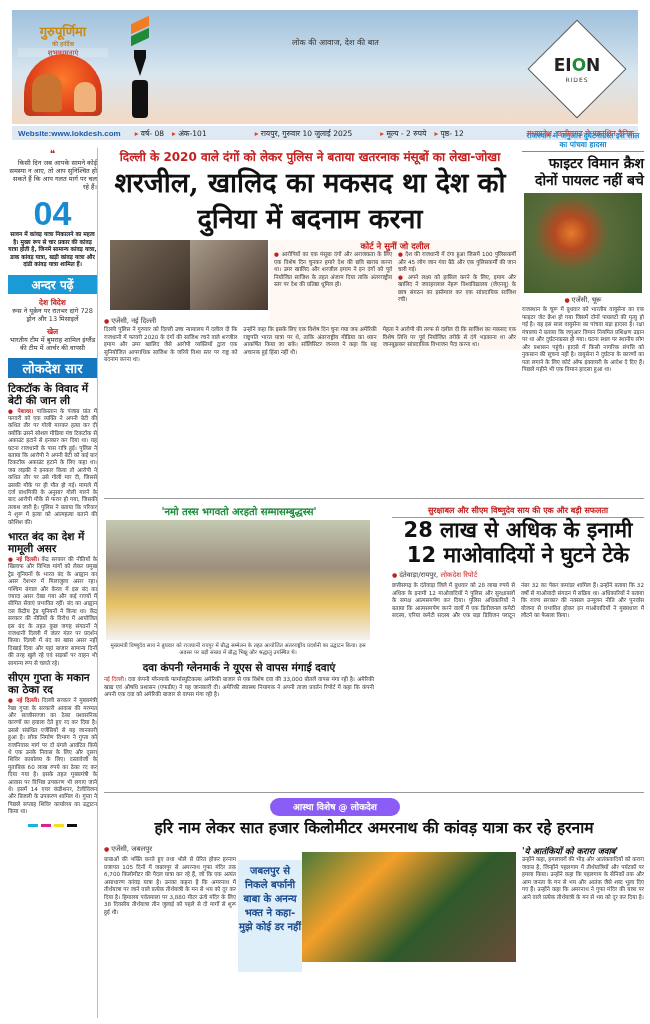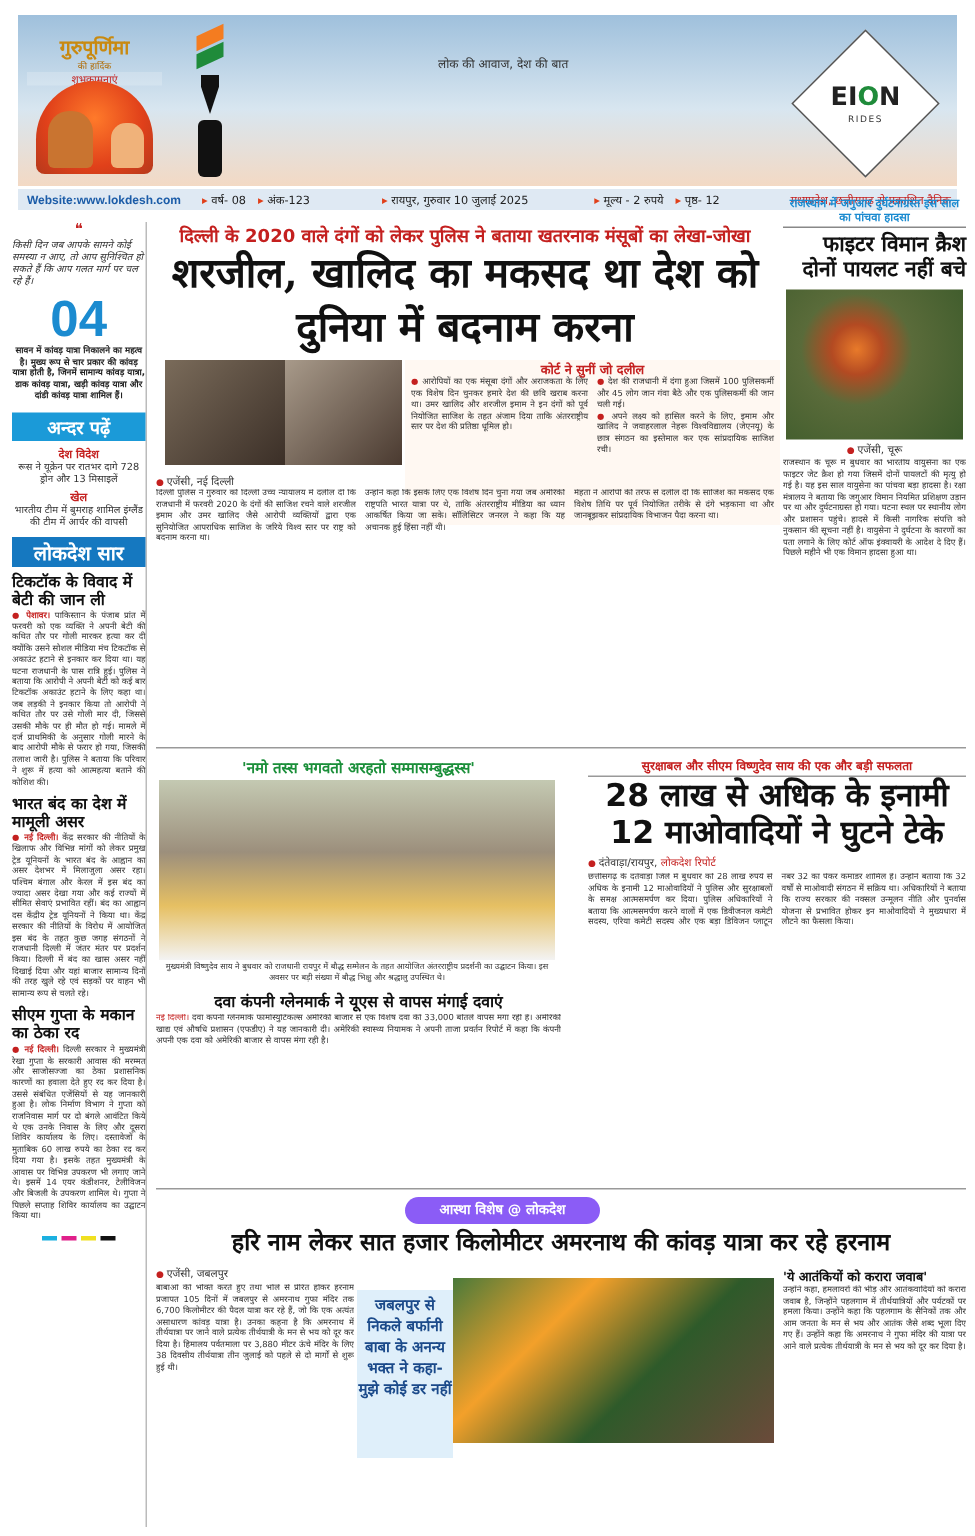--- a/index.html
+++ b/index.html
@@ -24,21 +24,21 @@
   .eion-text{position:absolute;left:538px;top:46px;width:54px;text-align:center;font-weight:bold;font-size:17px;color:#222;line-height:18px;}
   .eion-text .o{color:#1f8b3a;}
   .eion-rides{position:absolute;left:538px;top:66px;width:54px;text-align:center;font-size:6px;color:#333;letter-spacing:1px;}
   .infobar{position:absolute;left:12px;top:126px;width:626px;height:14px;background:#dfe9f3;display:flex;align-items:center;font-size:7.5px;}
   .infobar .site{color:#1b5ca8;font-weight:bold;font-family:"Liberation Sans",sans-serif;margin-left:6px;margin-right:14px;font-size:8px;}
   .infobar .item{color:#222;margin-right:8px;}
   .infobar .item::before{content:"▸ ";color:#e0401a;}
   .infobar .right{margin-left:auto;color:#c4201f;margin-right:4px;font-size:7.5px;}
   .col-left{position:absolute;left:8px;top:148px;width:90px;height:870px;border-right:1px solid #bbb;}
   .quote-mark{color:#c4201f;text-align:center;font-size:10px;}
-  .quote-txt{font-size:6.5px;text-align:left;color:#333;line-height:8px;font-style:italic;}
+  .quote-txt{font-size:6.5px;text-align:right;color:#333;line-height:8px;}
   .big-num{font-size:34px;font-weight:bold;color:#1b8bd0;text-align:center;line-height:36px;margin-top:4px;font-family:"Liberation Sans",sans-serif;}
   .num-txt{font-size:5.8px;text-align:center;font-weight:bold;line-height:7.5px;color:#222;}
   .box-hdr{background:#1b9ad8;color:#fff;text-align:center;font-size:12px;font-weight:bold;padding:1px 0;margin-top:6px;}
   .box-hdr.dark{background:#1578c0;font-size:13px;}
   .cat{color:#c4201f;text-align:center;font-size:7.5px;font-weight:bold;margin-top:3px;}
   .cat-txt{font-size:6.5px;text-align:center;line-height:8px;color:#333;}
   .lh{font-size:10.5px;font-weight:bold;line-height:12px;margin-top:4px;color:#111;}
   .lb{font-size:5.6px;line-height:7.4px;color:#333;margin-top:2px;text-align:justify;}
   .lb .dot{color:#c4201f;}
   .lb .dl{color:#c4201f;font-weight:bold;}
@@ -68,21 +68,21 @@
   .namo{position:absolute;left:104px;top:504px;width:270px;text-align:center;color:#1b8f3a;font-weight:bold;font-size:10px;}
   .ph-namo{left:106px;top:520px;width:264px;height:120px;background:linear-gradient(180deg,#c4c9b2 0%,#9c8f7c 40%,#e6c063 70%,#f3f3f3 100%);}
   .caption{position:absolute;font-size:5.4px;line-height:7px;color:#333;text-align:center;}
   .davakanpani{position:absolute;left:104px;top:660px;width:270px;text-align:center;font-size:10.5px;font-weight:bold;color:#111;}
   .maoist-kicker{position:absolute;left:392px;top:504px;width:252px;color:#c4201f;font-size:8px;font-weight:bold;text-align:center;border-bottom:1px solid #999;padding-bottom:2px;}
   .maoist-head{position:absolute;left:392px;top:518px;width:252px;text-align:center;font-size:21px;font-weight:bold;line-height:25px;color:#111;}
   .special-tag{position:absolute;left:270px;top:798px;width:130px;height:18px;background:#8b5cf6;color:#fff;font-size:9px;font-weight:bold;text-align:center;line-height:18px;border-radius:9px;}
   .amarnath-head{position:absolute;left:104px;top:818px;width:540px;text-align:center;font-size:15.5px;font-weight:bold;line-height:20px;color:#111;}
   .jbp-box{position:absolute;left:238px;top:860px;width:64px;height:112px;background:#dfeffa;color:#1b4a8a;font-weight:bold;font-size:10px;text-align:center;line-height:14px;padding-top:4px;}
   .ph-kanwar{left:302px;top:852px;width:214px;height:110px;background:linear-gradient(135deg,#4a7a3a 0%,#f3a02a 30%,#2e5a2a 60%,#6b4a3a 100%);}
-  .quote-head{font-size:8.5px;font-weight:bold;color:#111;margin-top:3px;}
+  .quote-head{font-size:8.5px;font-weight:bold;color:#111;margin-top:3px;font-style:italic;}
   .hr{position:absolute;height:1px;background:#999;}
 </style>
 </head>
 <body>
 
 <div class="masthead">
   <div class="mh-left">
     <div class="gp-title">गुरुपूर्णिमा</div>
     <div class="gp-sub">की हार्दिक</div>
     <div class="gp-wish">शुभकामनाएं</div>
@@ -101,23 +101,23 @@
     <div class="tagline">लोक की आवाज, देश की बात</div>
   </div>
   <div class="eion"></div>
   <div class="eion-text"><span>EI</span><span class="o">O</span><span>N</span></div>
   <div class="eion-rides">RIDES</div>
 </div>
 
 <div class="infobar">
   <span class="site">Website:www.lokdesh.com</span>
   <span class="item">वर्ष- 08</span>
-  <span class="item">अंक-123</span>
+  <span class="item">अंक-101</span>
   <span class="item" style="margin-left:40px">रायपुर, गुरुवार 10 जुलाई 2025</span>
-  <span class="item" style="margin-left:36px">मूल्य - 2 रुपये</span>
+  <span class="item" style="margin-left:20px">मूल्य - 2 रुपये</span>
   <span class="item">पृष्ठ- 12</span>
   <span class="right">मध्यप्रदेश, छत्तीसगढ़ से प्रकाशित दैनिक</span>
 </div>
 
 <div class="col-left">
   <div class="quote-mark">❝</div>
   <div class="quote-txt">किसी दिन जब आपके सामने कोई समस्या न आए, तो आप सुनिश्चित हो सकते हैं कि आप गलत मार्ग पर चल रहे हैं।</div>
   <div class="big-num">04</div>
   <div class="num-txt">सावन में कांवड़ यात्रा निकालने का महत्व है। मुख्य रूप से चार प्रकार की कांवड़ यात्रा होती है, जिनमें सामान्य कांवड़ यात्रा, डाक कांवड़ यात्रा, खड़ी कांवड़ यात्रा और दांडी कांवड़ यात्रा शामिल हैं।</div>
   <div class="box-hdr">अन्दर पढ़ें</div>

